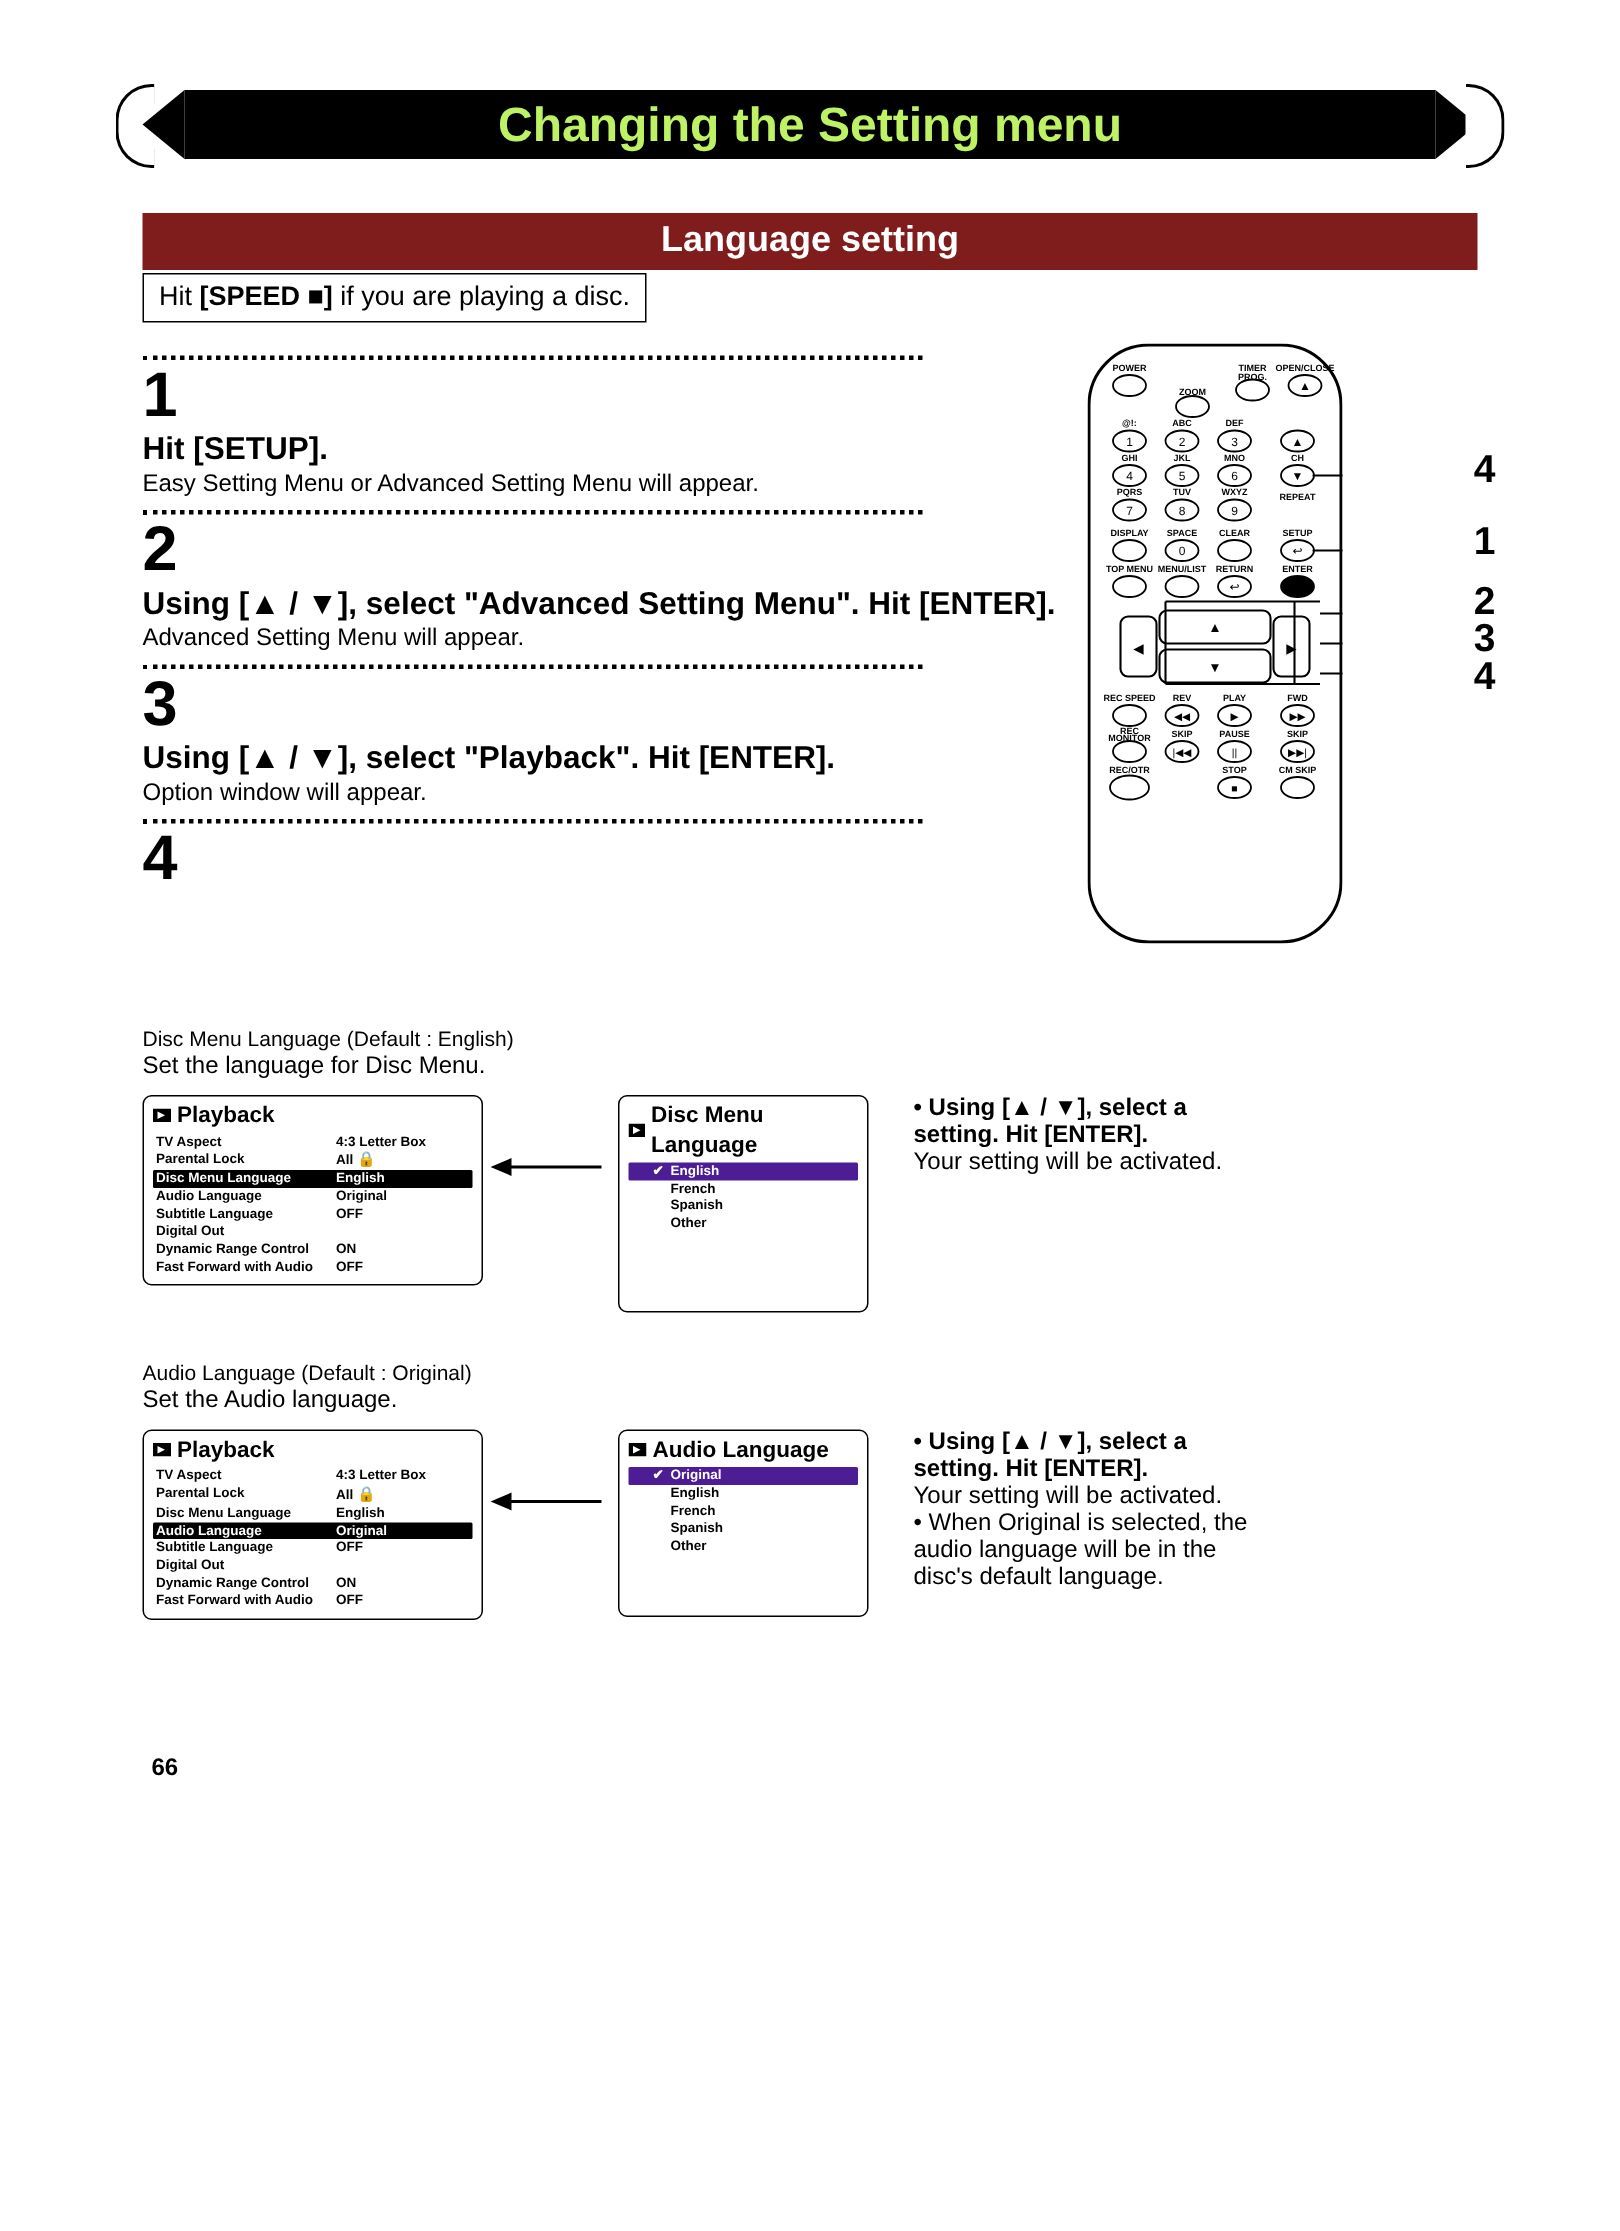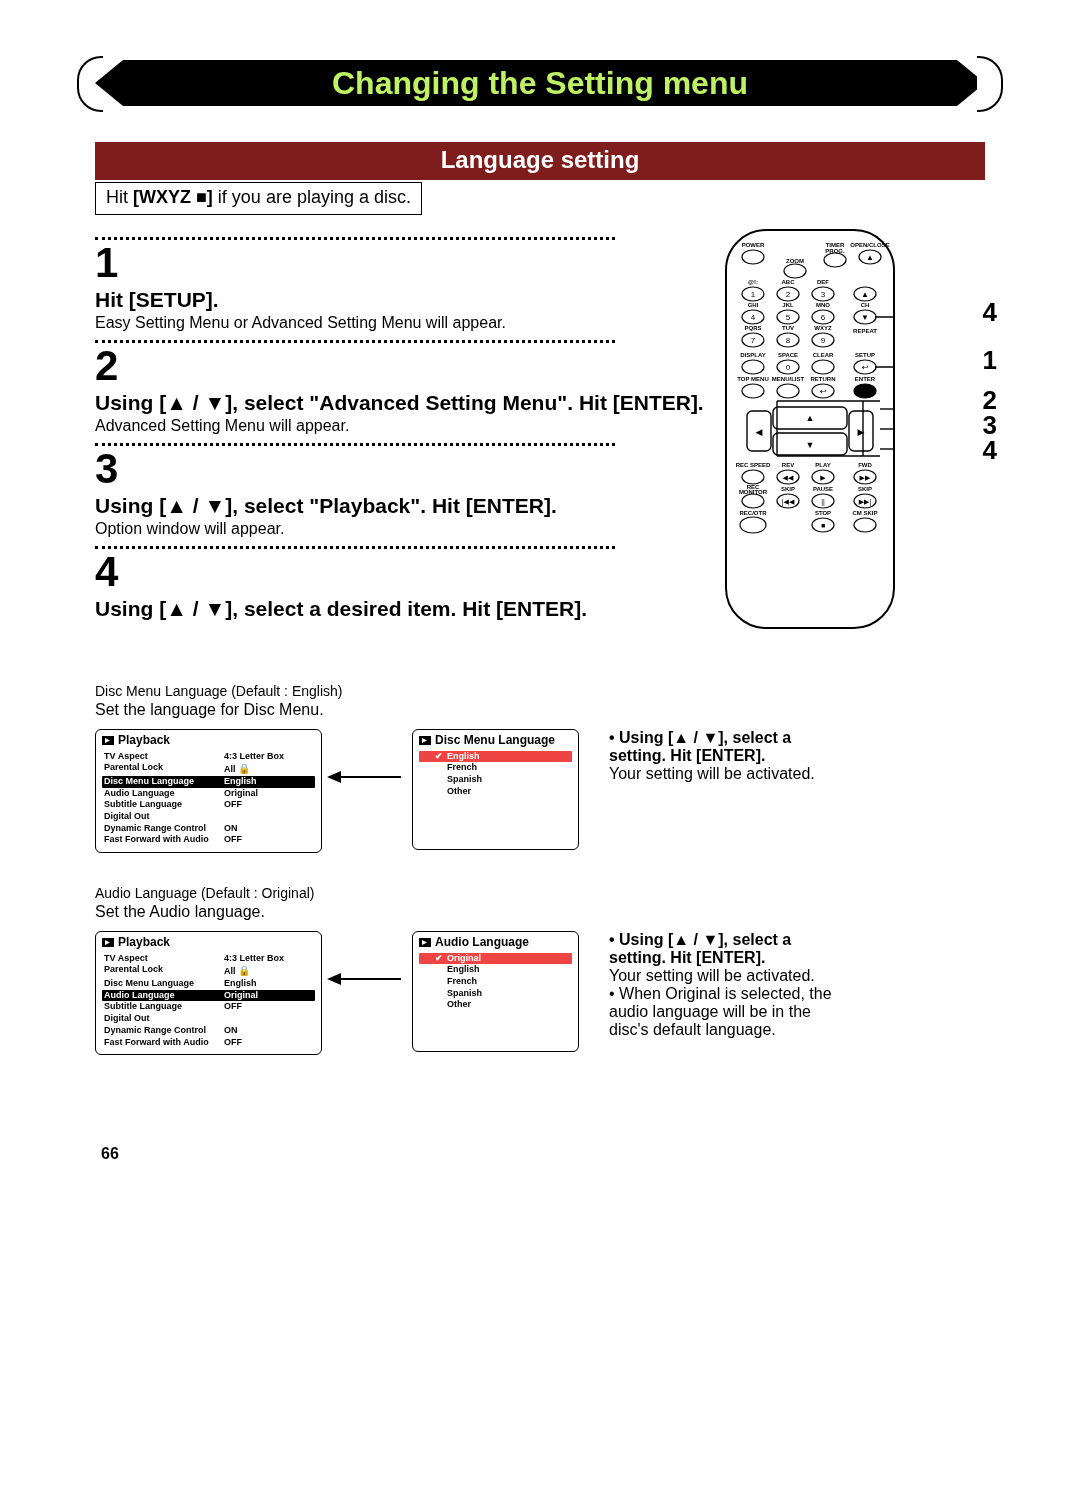--- a/index.html
+++ b/index.html
@@ -89,29 +89,29 @@
     border: 1.5px solid #000;
     border-radius: 6px;
     font-size: 9px;
     padding-bottom: 6px;
     line-height: 1.3;
   }
   .osd-title {
     display: flex; align-items: center;
     font-weight: bold;
     padding: 3px 6px 2px 6px;
-    font-size: 12px;
+    font-size: 15px;
   }
   .osd-title svg { margin-right: 4px; }
   .osd-row { display: flex; padding: 0 8px; }
   .osd-row.hl { background: #000; color: #fff; margin: 0 6px; padding: 0 2px; border-radius: 1px; }
   .osd-label { width: 120px; font-weight: bold; }
   .osd-val { font-weight: bold; }
   .osd-item { padding: 0 0 0 22px; font-weight: bold; }
-  .osd-item.hl { background: #ef4444; color: #fff; margin: 0 6px; padding: 0 0 0 16px; border-radius: 1px; }
+  .osd-item.hl { background: #4c1d95; color: #fff; margin: 0 6px; padding: 0 0 0 16px; border-radius: 1px; }
   .check { display: inline-block; width: 12px; }
   .arrow-col {
     width: 90px; display: flex; align-items: center; justify-content: center;
     padding-top: 40px;
   }
   .side-text { width: 240px; font-size: 16px; padding-left: 30px; padding-top: 0px; }
   .side-text .b { font-weight: bold; }
   .callouts {
     position: absolute;
     right: -12px;
@@ -129,21 +129,21 @@
 
 <div class="page">
 
   <div class="banner">
     <div class="cap-left"></div>
     <div class="banner-shape">Changing the Setting menu</div>
     <div class="cap-right"></div>
   </div>
   <div class="subtitle-bar">Language setting</div>
   <div class="hit-stop-box">
-    Hit <b>[WXYZ ■]</b> if you are playing a disc.
+    Hit <b>[SPEED ■]</b> if you are playing a disc.
   </div>
 
   <div class="columns">
     <div class="left-col">
       <hr class="dotted-rule">
       <div class="step-num">1</div>
       <div class="step-head">Hit [SETUP].</div>
       <div class="step-text">Easy Setting Menu or Advanced Setting Menu will appear.</div>
 
       <hr class="dotted-rule">
@@ -151,21 +151,20 @@
       <div class="step-head">Using [▲ / ▼], select "Advanced Setting Menu". Hit [ENTER].</div>
       <div class="step-text">Advanced Setting Menu will appear.</div>
 
       <hr class="dotted-rule">
       <div class="step-num">3</div>
       <div class="step-head">Using [▲ / ▼], select "Playback". Hit [ENTER].</div>
       <div class="step-text">Option window will appear.</div>
 
       <hr class="dotted-rule">
       <div class="step-num">4</div>
-      <div class="step-head">Using [▲ / ▼], select a desired item. Hit [ENTER].</div>
     </div>
 
     <div class="right-col">
       
       <svg class="remote" viewBox="0 0 170 400">
         <rect x="1" y="1" width="168" height="398" rx="40" ry="40" fill="#fff" stroke="#000" stroke-width="2"></rect>
 
         <g font-family="Arial" font-size="6" text-anchor="middle" font-weight="bold">
           <text x="28" y="18">POWER</text>
             <text x="110" y="18">TIMER</text>

